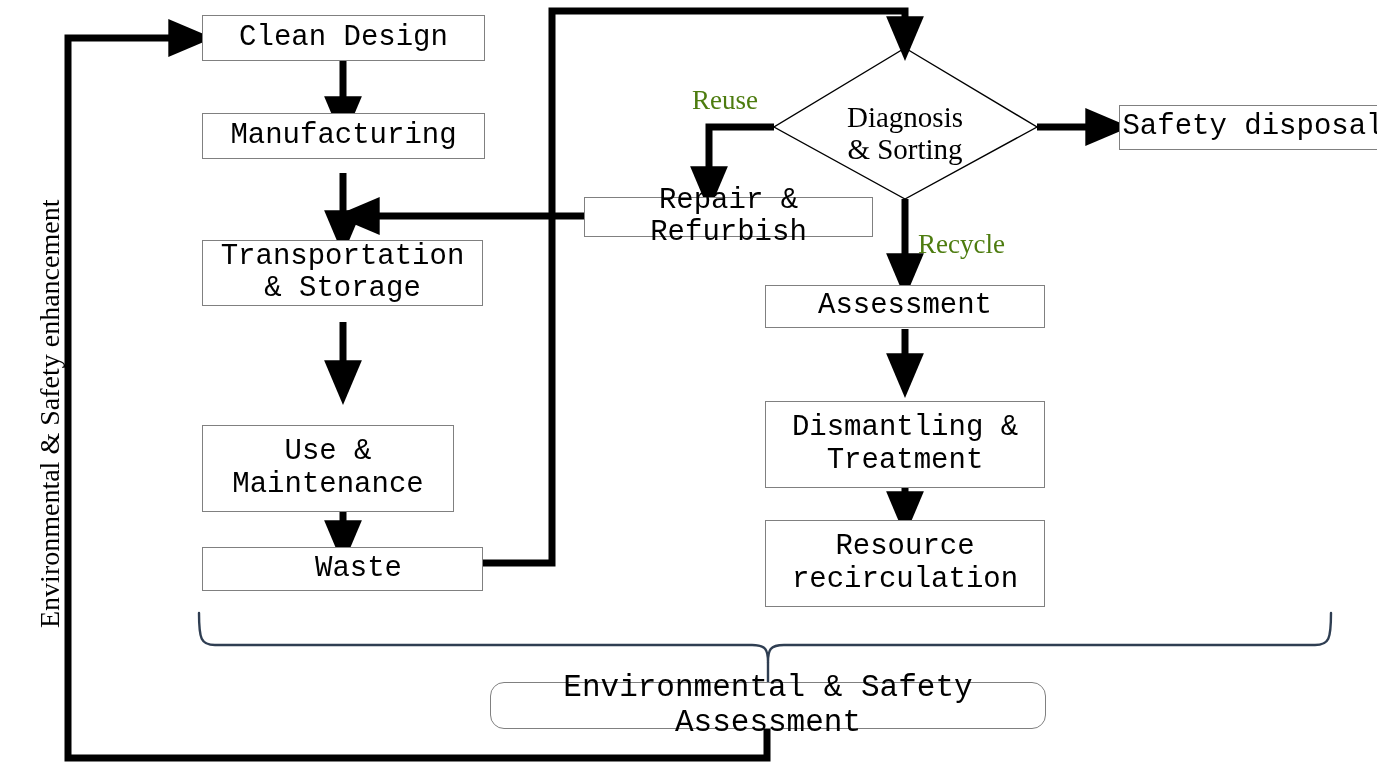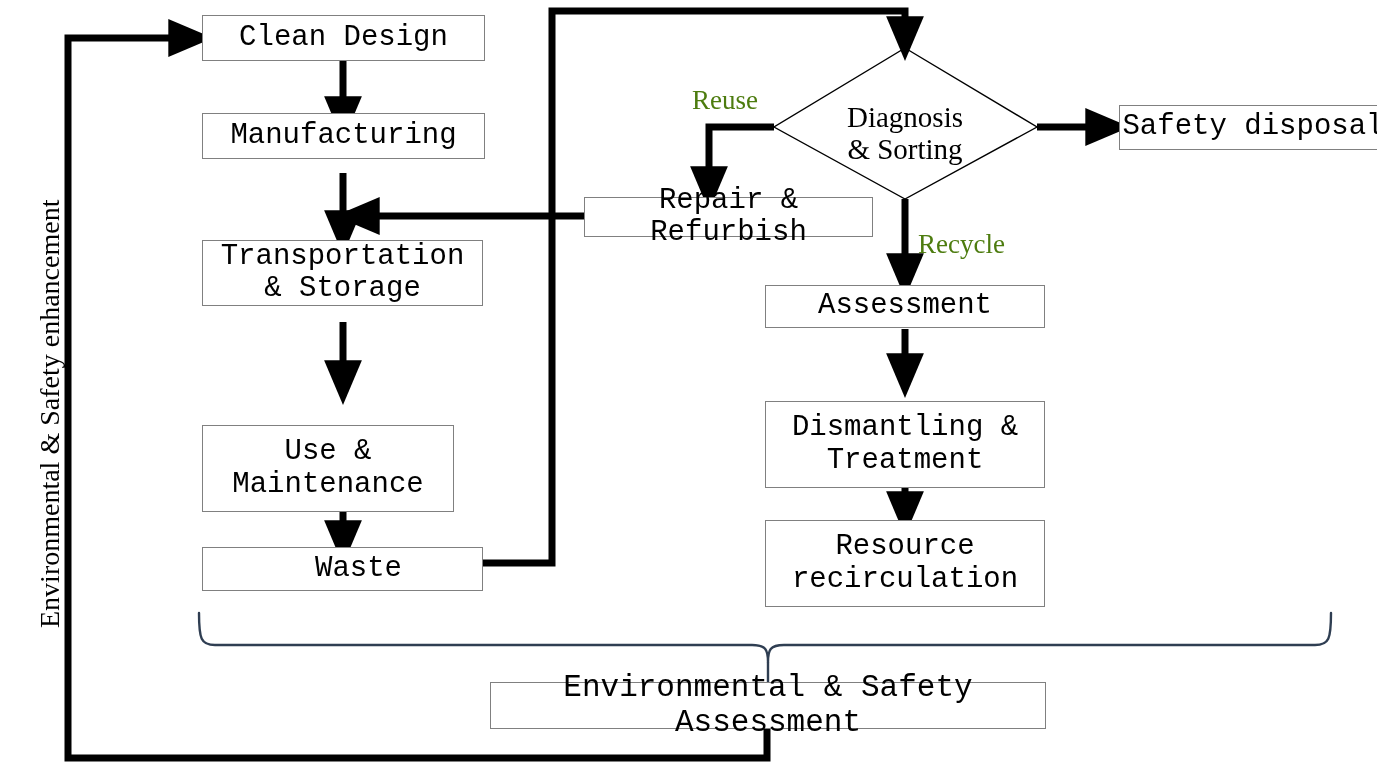--- a/index.html
+++ b/index.html
@@ -158,21 +158,21 @@
   <div class="node-box" style="left:765px; top:401px; width:280px; height:87px;">
     <span class="label">Dismantling &amp;
 Treatment</span>
   </div>
 
   <div class="node-box" style="left:765px; top:520px; width:280px; height:87px;">
     <span class="label">Resource
 recirculation</span>
   </div>
 
-  <div class="node-box assessment-box" style="left:490px; top:682px; width:556px; height:47px;">
+  <div class="node-box assessment-box" style="left:490px; top:682px; width:556px; height:47px;border-radius:14px;">
     <span class="label">Environmental &amp; Safety Assessment</span>
   </div>
 
   <div class="edge-label" style="left:692px; top:85px;">Reuse</div>
 
   <div class="edge-label" style="left:918px; top:229px;">Recycle</div>
 
 </div>
 
 </body></html>

